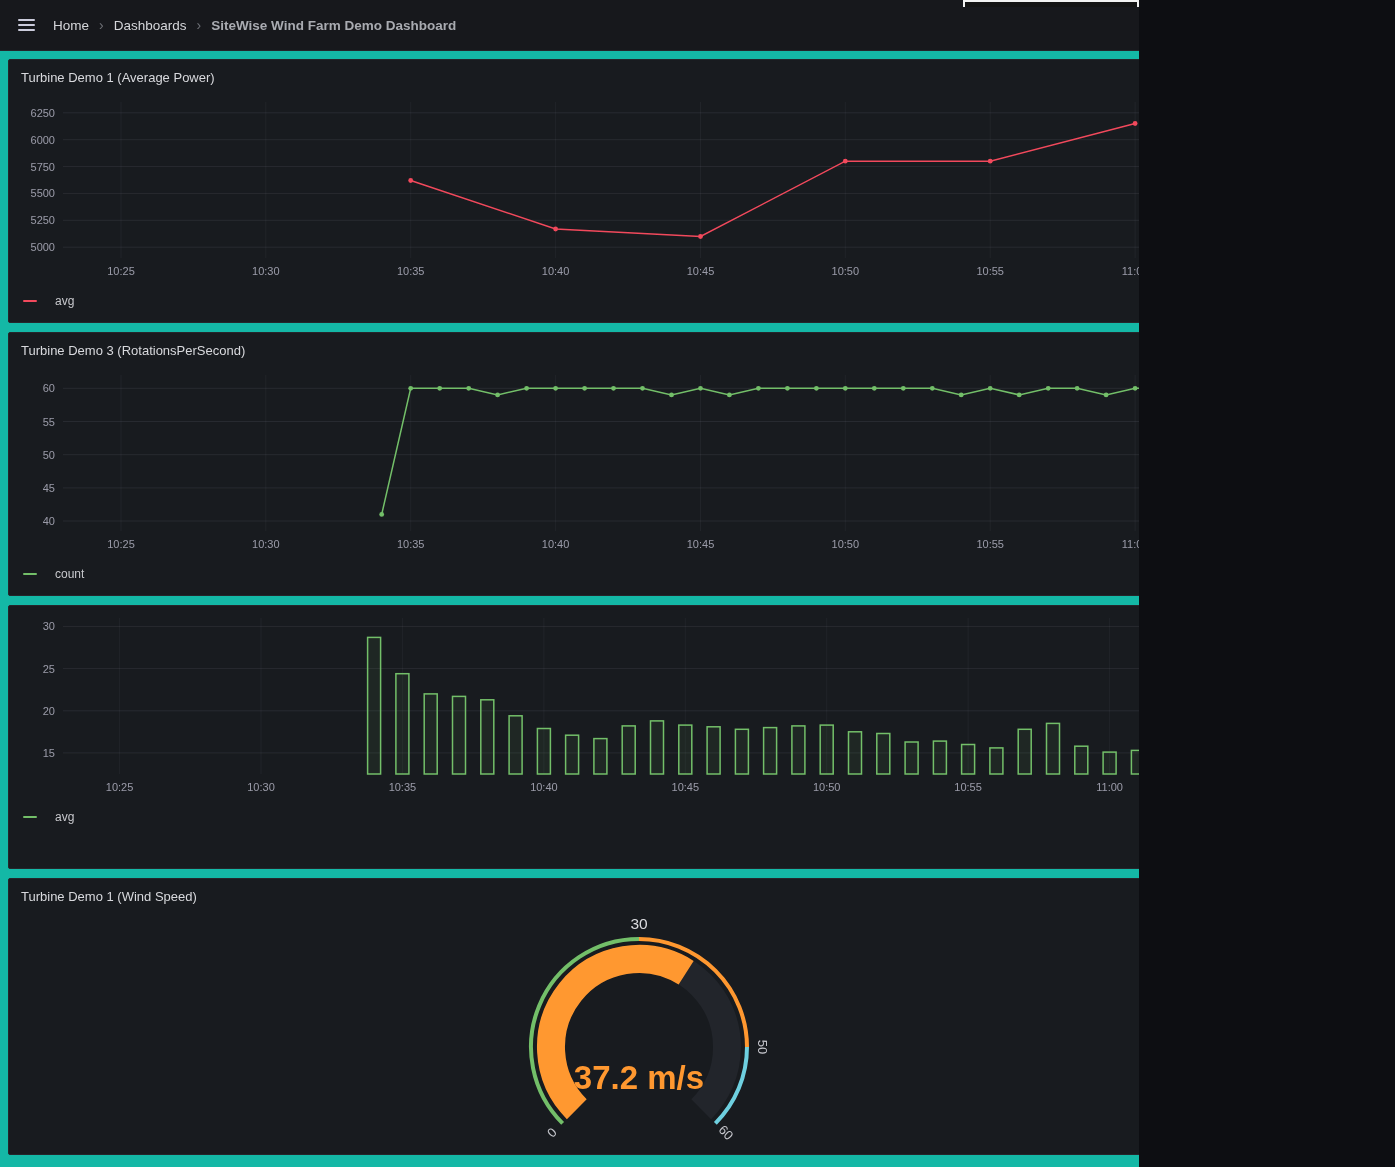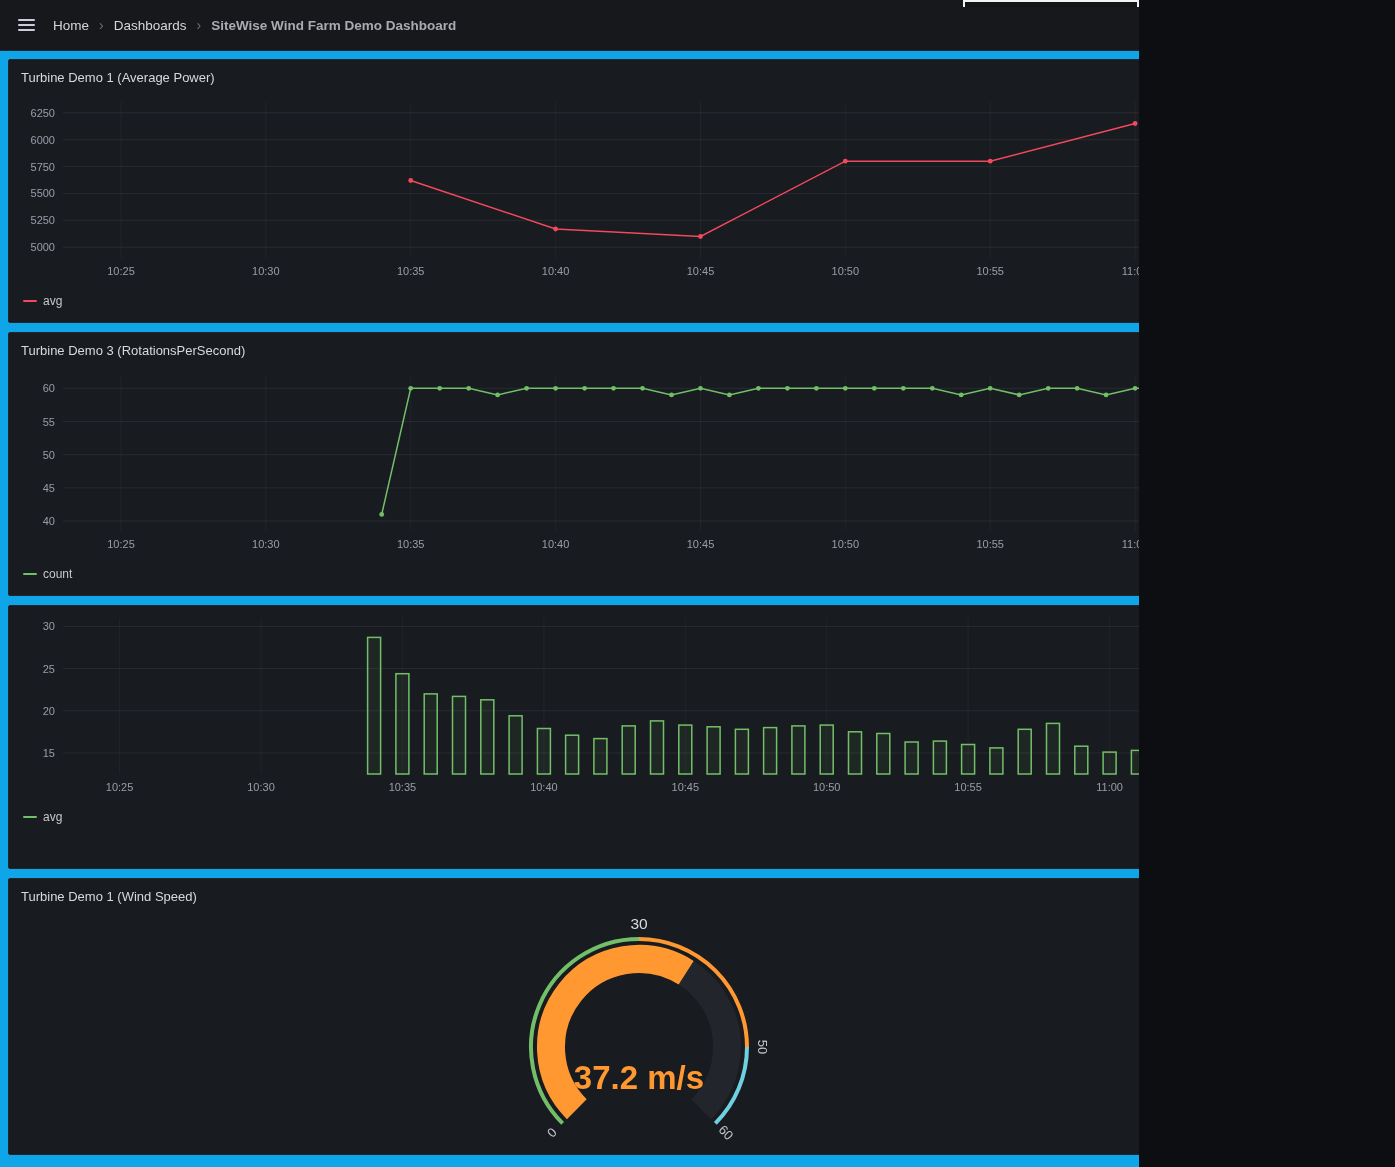--- a/index.html
+++ b/index.html
@@ -1,17 +1,17 @@
 <!DOCTYPE html>
 <html><head>
 <meta charset="utf-8">
 <style>
   * { box-sizing: border-box; }
   body { margin: 0; background: #0d0e12; font-family: "Liberation Sans", sans-serif; color: #ccccdc; }
-  .page { position: relative; width: 1139px; height: 1167px; background: #0ea5e9; overflow: hidden; }
+  .page { position: relative; width: 1139px; height: 1167px; background: #14b8a6; overflow: hidden; }
 
   .window-artifact { position: absolute; top: 0; left: 963px; right: 0; height: 7px;
     background: #141414; border: 2px solid #f2f2f2; border-bottom: none; z-index: 9; }
 
   .topnav { display: flex; align-items: center; height: 51px; padding: 0 12px;
     background: #17181c; border-bottom: 1px solid #25262b; }
   .menu-btn { background: none; border: none; padding: 6px; cursor: pointer; }
   .mbar { display: block; width: 17px; height: 2px; background: #ccccdc; margin: 3px 0; border-radius: 1px; }
   .breadcrumb { display: flex; align-items: center; gap: 10px; list-style: none; margin: 0 0 0 12px; padding: 0; font-size: 13.5px; }
   .crumb a { color: #d5d6da; text-decoration: none; font-weight: 500; cursor: pointer; }
@@ -26,21 +26,21 @@
   .panel-title { margin: 0; font-size: 13px; font-weight: 500; color: #d8d9dd; }
   .kebab { width: 22px; height: 22px; background: rgba(204,204,220,0.12); color: #ccccdc; border: none;
     border-radius: 2px; font-size: 14px; line-height: 1; cursor: pointer; padding: 0; }
 
   svg.chart { display: block; margin: 2px 8px 0; }
   .grid { stroke: rgba(204,204,220,0.09); stroke-width: 1; }
   .grid.v { stroke: rgba(204,204,220,0.055); }
   .tick { fill: rgba(204,204,220,0.72); font-size: 11px; font-family: "Liberation Sans", sans-serif; }
 
   .legend { padding: 4px 0 8px 14px; }
-  .legend-item { background: none; border: none; display: inline-flex; align-items: center; gap: 6px;
+  .legend-item { background: none; border: none; display: inline-flex; align-items: center; gap: 18px;
     padding: 0; cursor: pointer; font: inherit; }
   .swatch { display: inline-block; width: 14px; height: 2px; border-radius: 1px; background: #888; }
   .legend-label { font-size: 12px; color: #c7c8cc; }
 
   svg.gauge { display: block; margin: 2px auto 0; }
   .gtick { fill: #c4c5cb; font-size: 13px; font-family: "Liberation Sans", sans-serif; }
   .gtick.em { fill: #dadbdf; font-size: 15.5px; }
   .gvalue { font-size: 33px; font-weight: 700; font-family: "Liberation Sans", sans-serif; }
 </style>
 </head>

